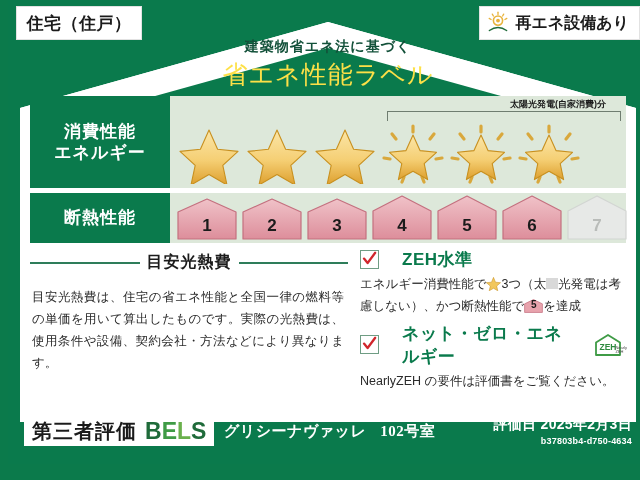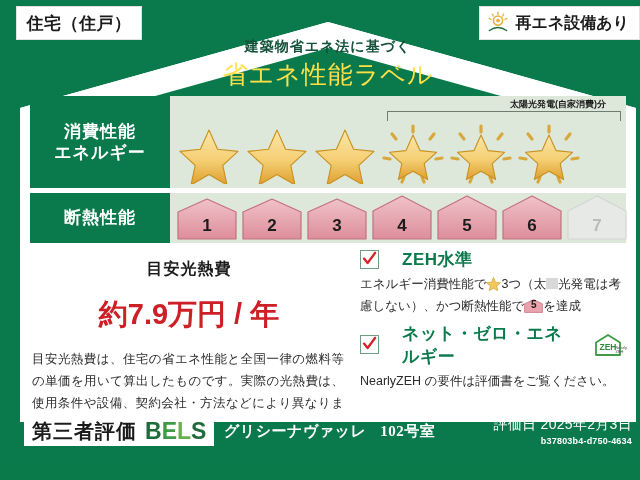--- a/index.html
+++ b/index.html
@@ -80,21 +80,21 @@
     position:absolute;left:0;right:0;bottom:5px;text-align:center;
     font-size:17px;font-weight:bold;color:#1b1b1b;
   }
   .house-cell.off .house-num{color:#b9bcb9;}
 
   
   .lower{position:absolute;left:0;top:152px;width:596px;height:168px;display:flex;}
   .lower-left{width:318px;position:relative;}
   .lower-right{flex:1;position:relative;padding-left:12px;}
 
-  .cost-head{display:flex;align-items:center;gap:7px;margin-top:4px;flex-direction:column;}
+  .cost-head{display:flex;align-items:center;gap:7px;margin-top:4px;}
   .cost-head .rule{flex:1;height:2px;background:#2e7d5a;}
   .cost-head .txt{font-size:16px;font-weight:bold;color:#1b1b1b;letter-spacing:1px;white-space:nowrap;}
   .cost-value{
     text-align:center;font-size:29px;font-weight:bold;color:#cc2026;
     margin-top:8px;letter-spacing:0px;
   }
   .cost-note{
     margin-top:14px;font-size:12.5px;color:#2b2b2b;line-height:1.75;text-align:justify;
     padding:0 4px 0 2px;
   }
@@ -133,21 +133,21 @@
   .bels-en span:nth-child(2){color:#3f9b46;}
   .bels-en span:nth-child(3){color:#6ab04c;}
   .bels-en span:nth-child(4){color:#1f6b3a;}
   .bels-prop{
     position:absolute;left:216px;top:16px;color:#ffffff;font-size:15px;font-weight:bold;
     letter-spacing:.5px;
     font-family:Liberation Serif, serif;
   }
   .bels-room{margin-left:14px;}
   .eval-date{
-    position:absolute;right:16px;top:10px;color:#ffffff;font-size:14px;font-weight:normal;
+    position:absolute;right:16px;top:10px;color:#ffffff;font-size:14px;font-weight:bold;
     text-align:left;letter-spacing:.3px;
   }
   .eval-id{
     position:absolute;right:16px;top:30px;color:#ffffff;font-size:9px;font-weight:bold;
     text-align:right;letter-spacing:.2px;
   }
 </style>
 </head>
 <body>
 
@@ -342,21 +342,20 @@
     </div>
 
     <div class="lower">
 
       <div class="lower-left">
         <div class="cost-head">
           <span class="rule"></span>
           <span class="txt">目安光熱費</span>
           <span class="rule"></span>
         </div>
-        <div class="cost-value">約7.9万円 / 年</div>
         <div class="cost-note">目安光熱費は、住宅の省エネ性能と全国一律の燃料等の単価を用いて算出したものです。実際の光熱費は、使用条件や設備、契約会社・方法などにより異なります。</div>
       </div>
 
       <div class="lower-right">
 
         <div class="chk-block">
           <div class="chk-line">
             <span class="chkbox">
               <svg width="15" height="15" viewBox="0 0 15 15">
                 <path d="M2 7.6 L5.6 12 L13.2 1.8" fill="none" stroke="#d0262c" stroke-width="2.3" stroke-linecap="round" stroke-linejoin="round"></path>

